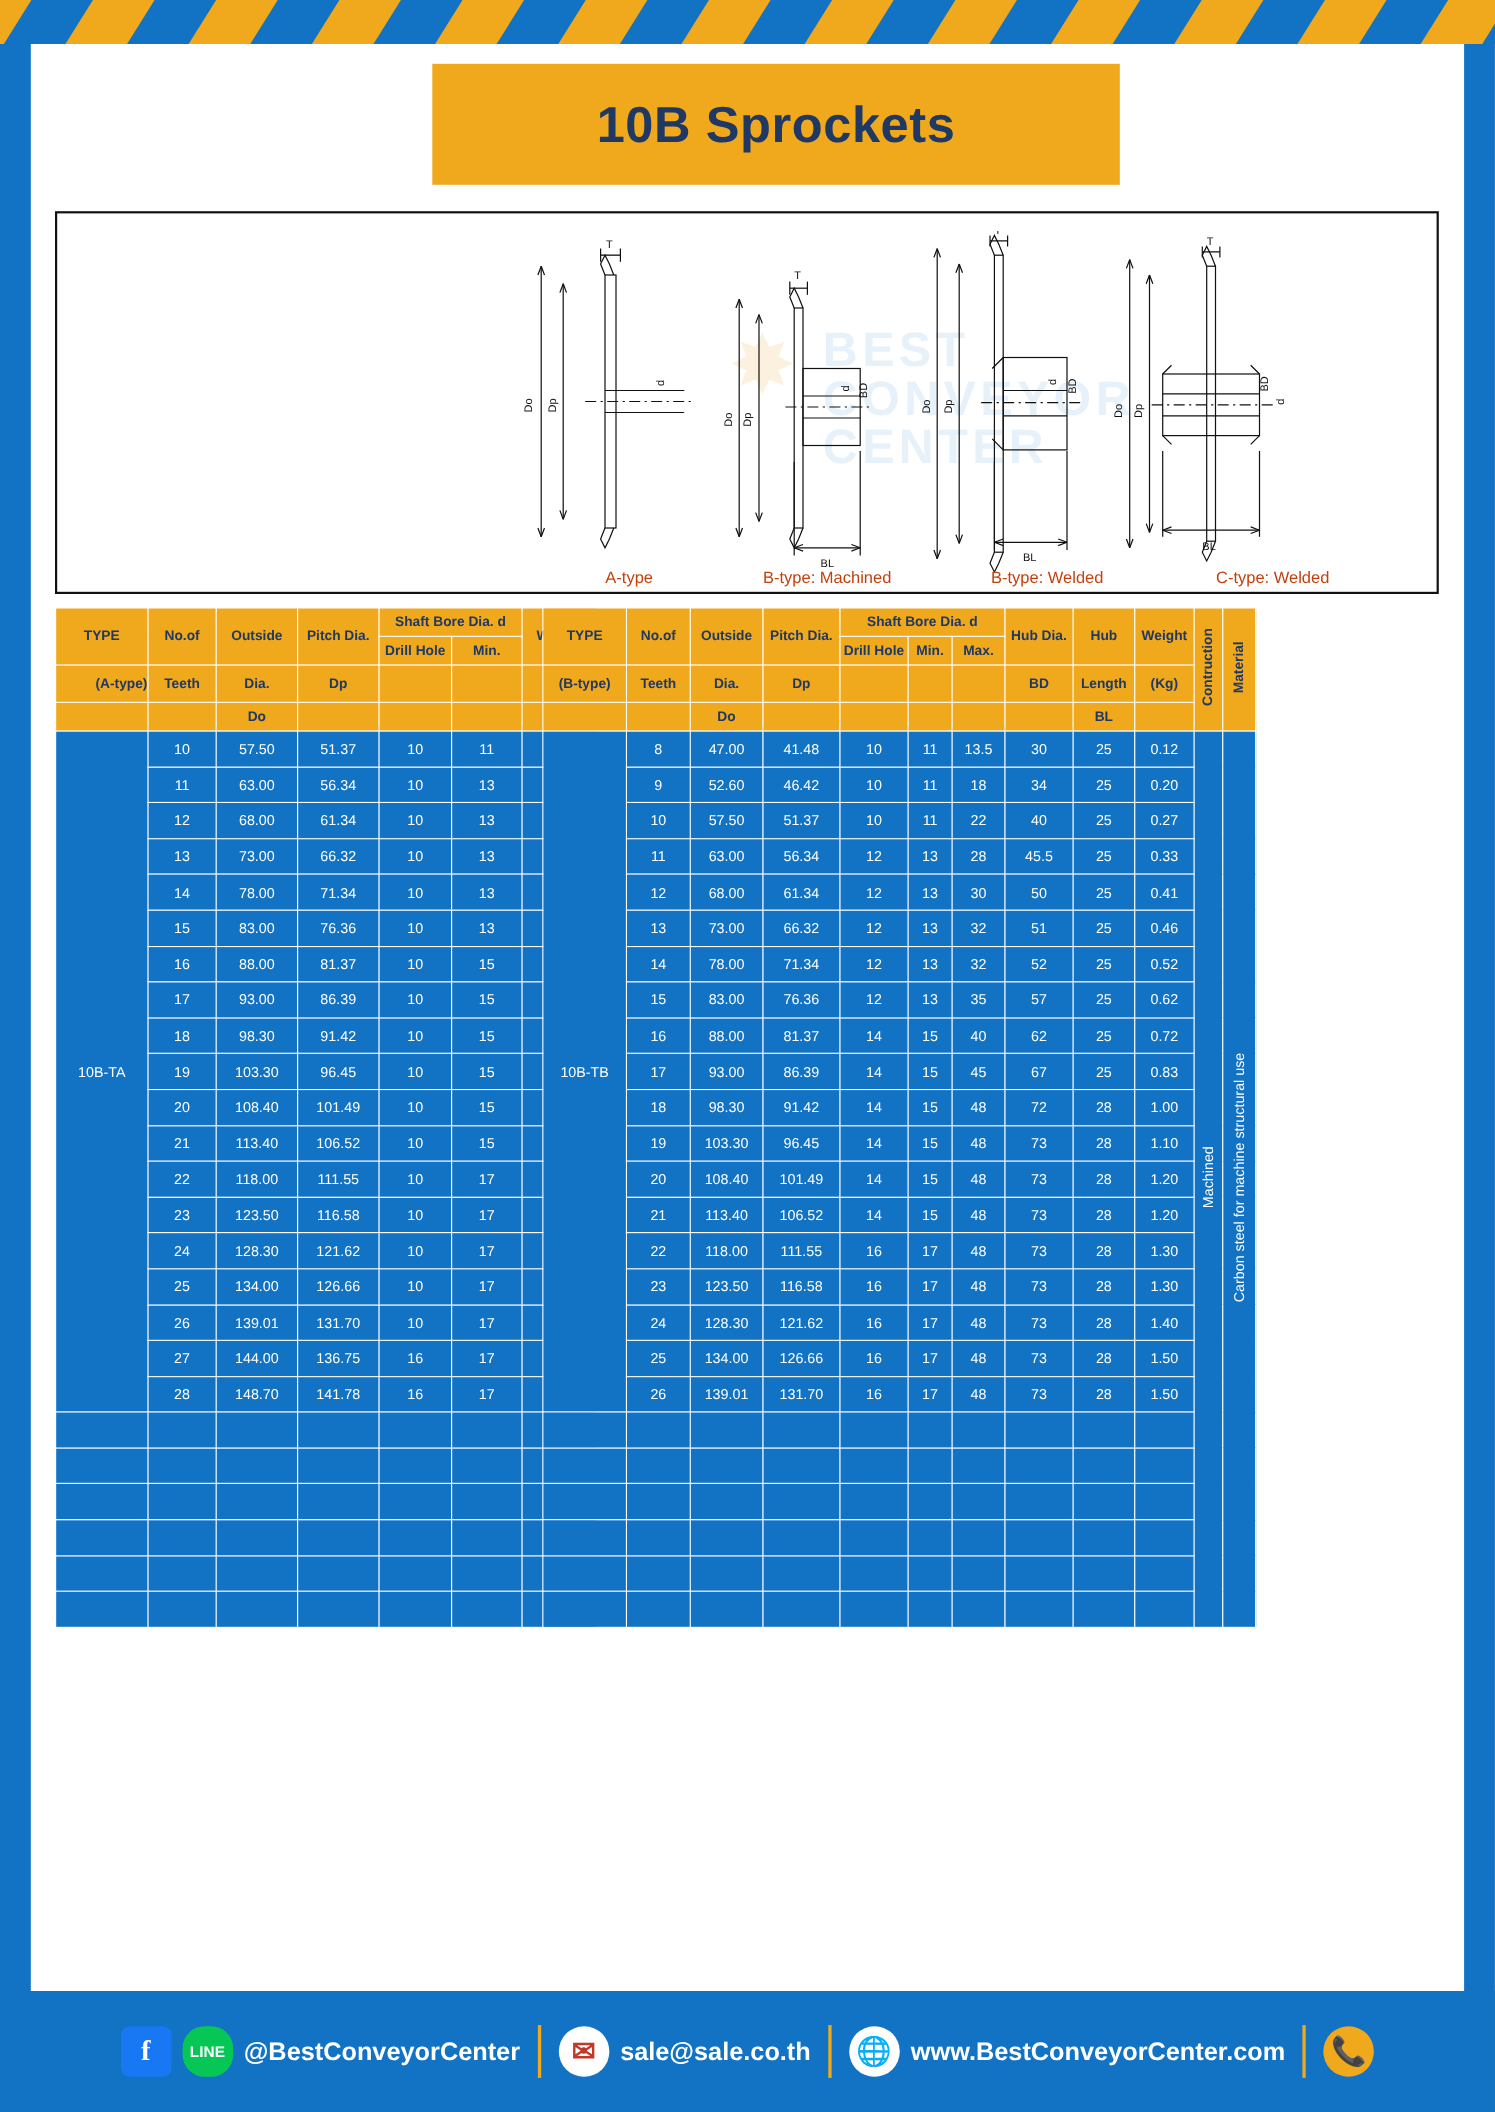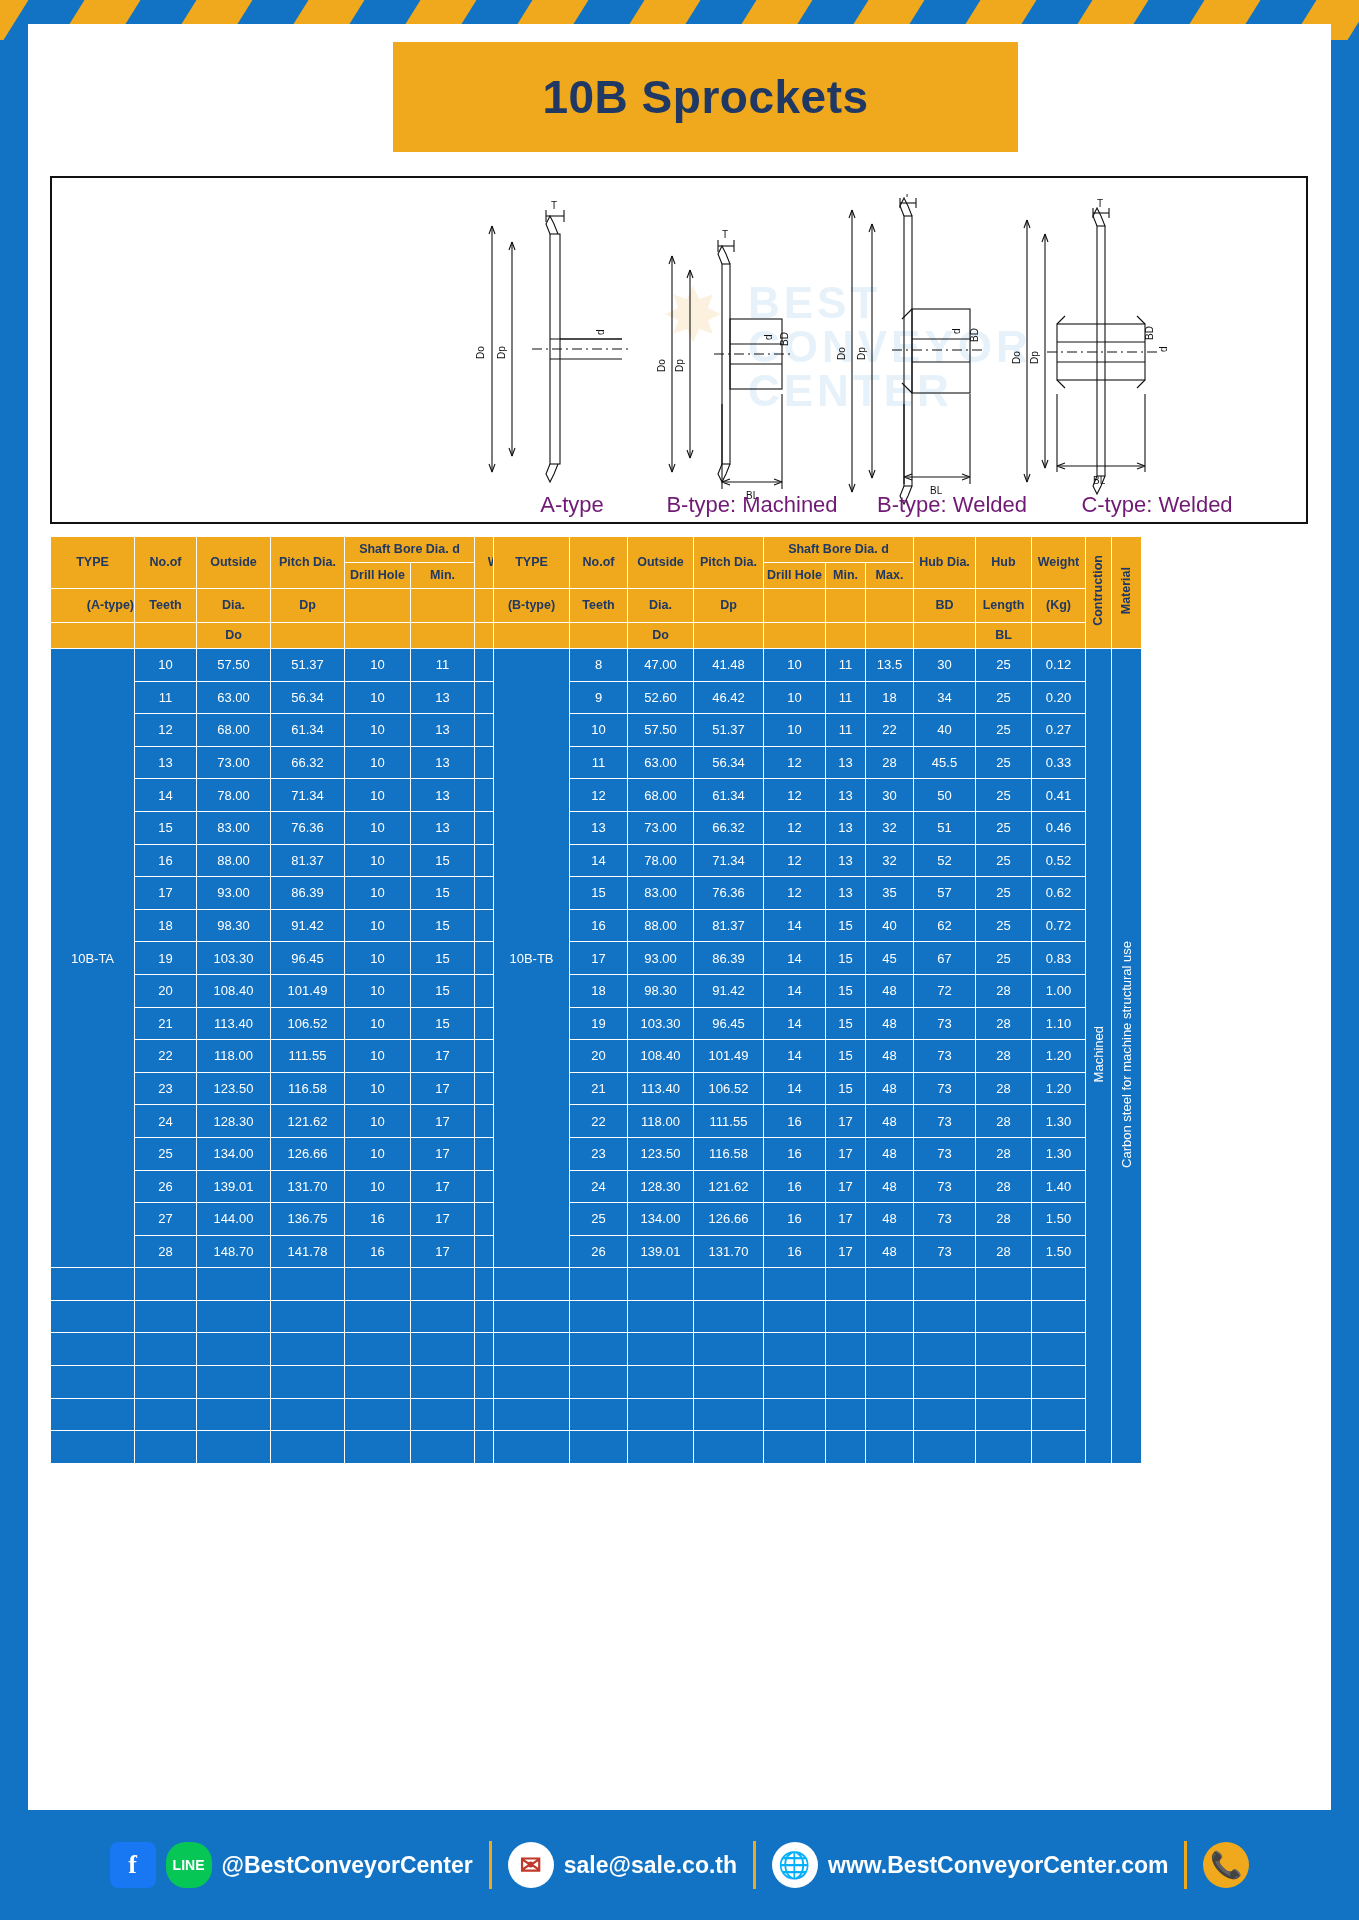--- a/index.html
+++ b/index.html
@@ -16,21 +16,21 @@
     position:absolute; left:0; top:0; width:1359px; height:40px;
     background:#1273c4; overflow:hidden;
   }
   .chev {
     position:absolute; top:-12px; width:56px; height:64px;
     background:#f0a81c;
     transform:skewX(-32deg);
   }
   .page {
     position:absolute;
-    left:28px; top:24px;
+    left:28px; top:40px;
     width:1303px; height:1790px;
     background:#ffffff;
   }
   
   .title-band {
     position:absolute; left:365px; top:18px; width:625px; height:110px;
     background:#f0a81c;
     display:flex; align-items:center; justify-content:center;
   }
   .title-band .title {
@@ -55,21 +55,21 @@
     font-size:44px; font-weight:bold; color:#8fc4e8;
     letter-spacing:4px; line-height:1.0;
   }
   .wm-star {
     position:absolute; left:10px; top:6px; width:80px; height:80px;
     color:#f0c36d; font-size:74px; line-height:74px;
   }
   
   .draw-wrap { position:absolute; left:400px; top:16px; width:840px; height:330px; }
   .draw-label {
-    position:absolute; bottom:6px; font-size:22px; color:#701a75; text-align:center;
+    position:absolute; bottom:6px; font-size:15px; color:#c2410c; text-align:center;
   }
   
   .tbl-left  { position:absolute; left:22px;  top:512px; }
   .tbl-right { position:absolute; left:465px; top:512px; }
   table.sp {
     border-collapse:collapse;
     font-size:12.5px;
     color:#ffffff;
   }
   table.sp th, table.sp td {

